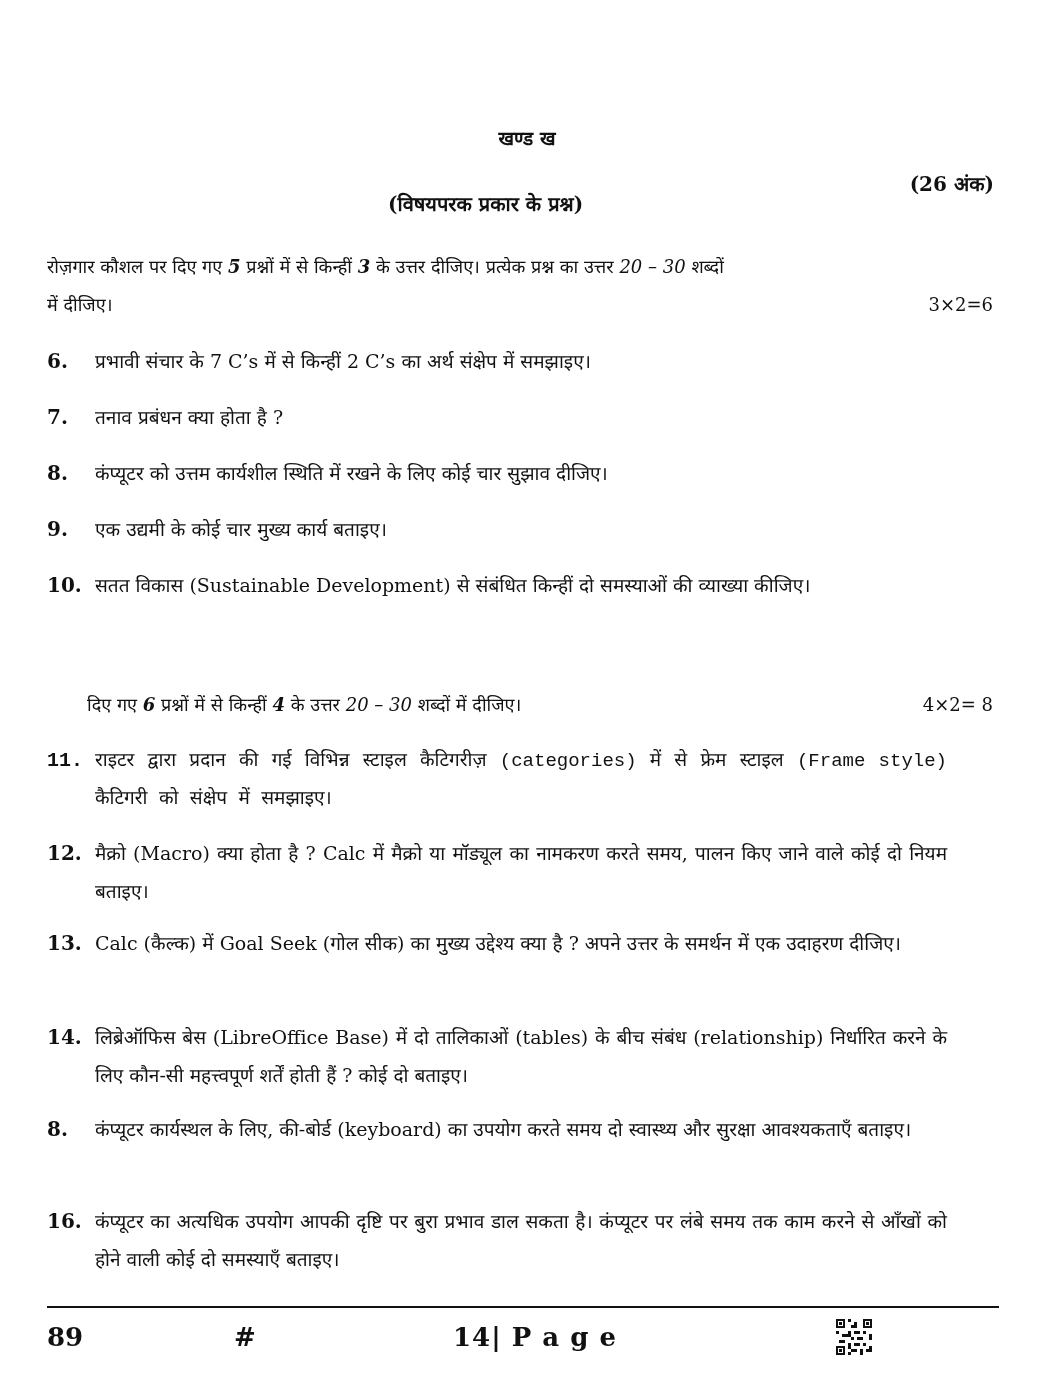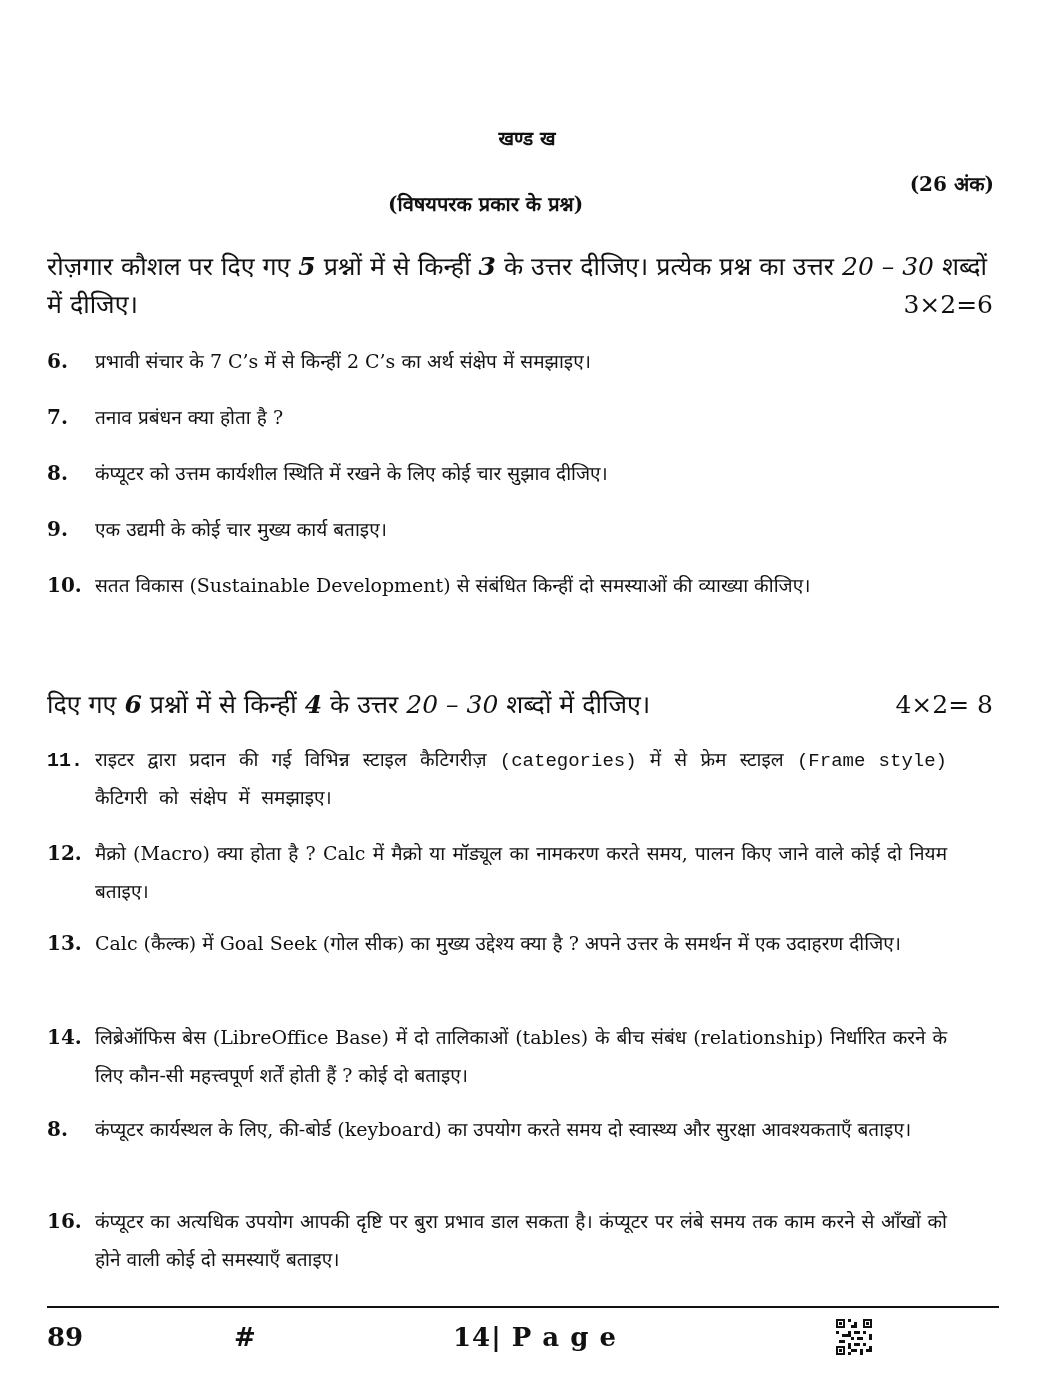--- a/index.html
+++ b/index.html
@@ -13,21 +13,21 @@
     left: 0; width: 1046px; top: 125px; text-align: center;
     font-weight: bold; font-size: 19px; padding-left: 4px;
   }
   .section-sub {
     left: 388px; top: 170px; font-weight: bold; font-size: 20px; margin-top: 20px;
   }
   .section-marks {
     right: 52px; top: 170px; font-weight: bold; font-size: 20px;
   }
   .instr {
-    left: 47px; width: 946px; font-size: 25px; line-height: 38px;
+    left: 47px; width: 946px; font-size: 18px; line-height: 38px;
   }
   .instr .marks { position: absolute; right: 0; }
   .instr b, .instr i { font-style: italic; }
   .q {
     left: 47px; width: 900px; font-size: 19px; line-height: 38px;
   }
   .q .num {
     position: absolute; left: 0; top: 0; font-weight: bold; font-size: 20px;
   }
   .q .txt { margin-left: 48px; display: block; text-align: justify; }
@@ -71,21 +71,21 @@
 <div class="abs q" style="top:510px;">
   <span class="num">9.</span>
   <span class="txt">एक उद्यमी के कोई चार मुख्य कार्य बताइए।</span>
 </div>
 <div class="abs q" style="top:566px;">
   <span class="num">10.</span>
   <span class="txt">सतत विकास (Sustainable Development) से संबंधित किन्हीं दो समस्याओं की व्याख्या कीजिए।</span>
 </div>
 
 <div class="abs instr" style="top:686px;">
-  <div style="position:relative;">
+  <div style="position:relative;margin-left:40px;">
     <span>दिए गए </span><b>6</b><span> प्रश्नों में से किन्हीं </span><b>4</b><span> के उत्तर </span><i>20 – 30</i><span> शब्दों में दीजिए।</span>
     <span class="marks">4×2= 8</span>
   </div>
 </div>
 
 <div class="abs q" style="top:742px;font-family:Liberation Mono, monospace;">
   <span class="num">11.</span>
   <span class="txt">राइटर द्वारा प्रदान की गई विभिन्न स्टाइल कैटिगरीज़ (categories) में से फ्रेम स्टाइल (Frame style) कैटिगरी को संक्षेप में समझाइए।</span>
 </div>
 <div class="abs q" style="top:834px;">

